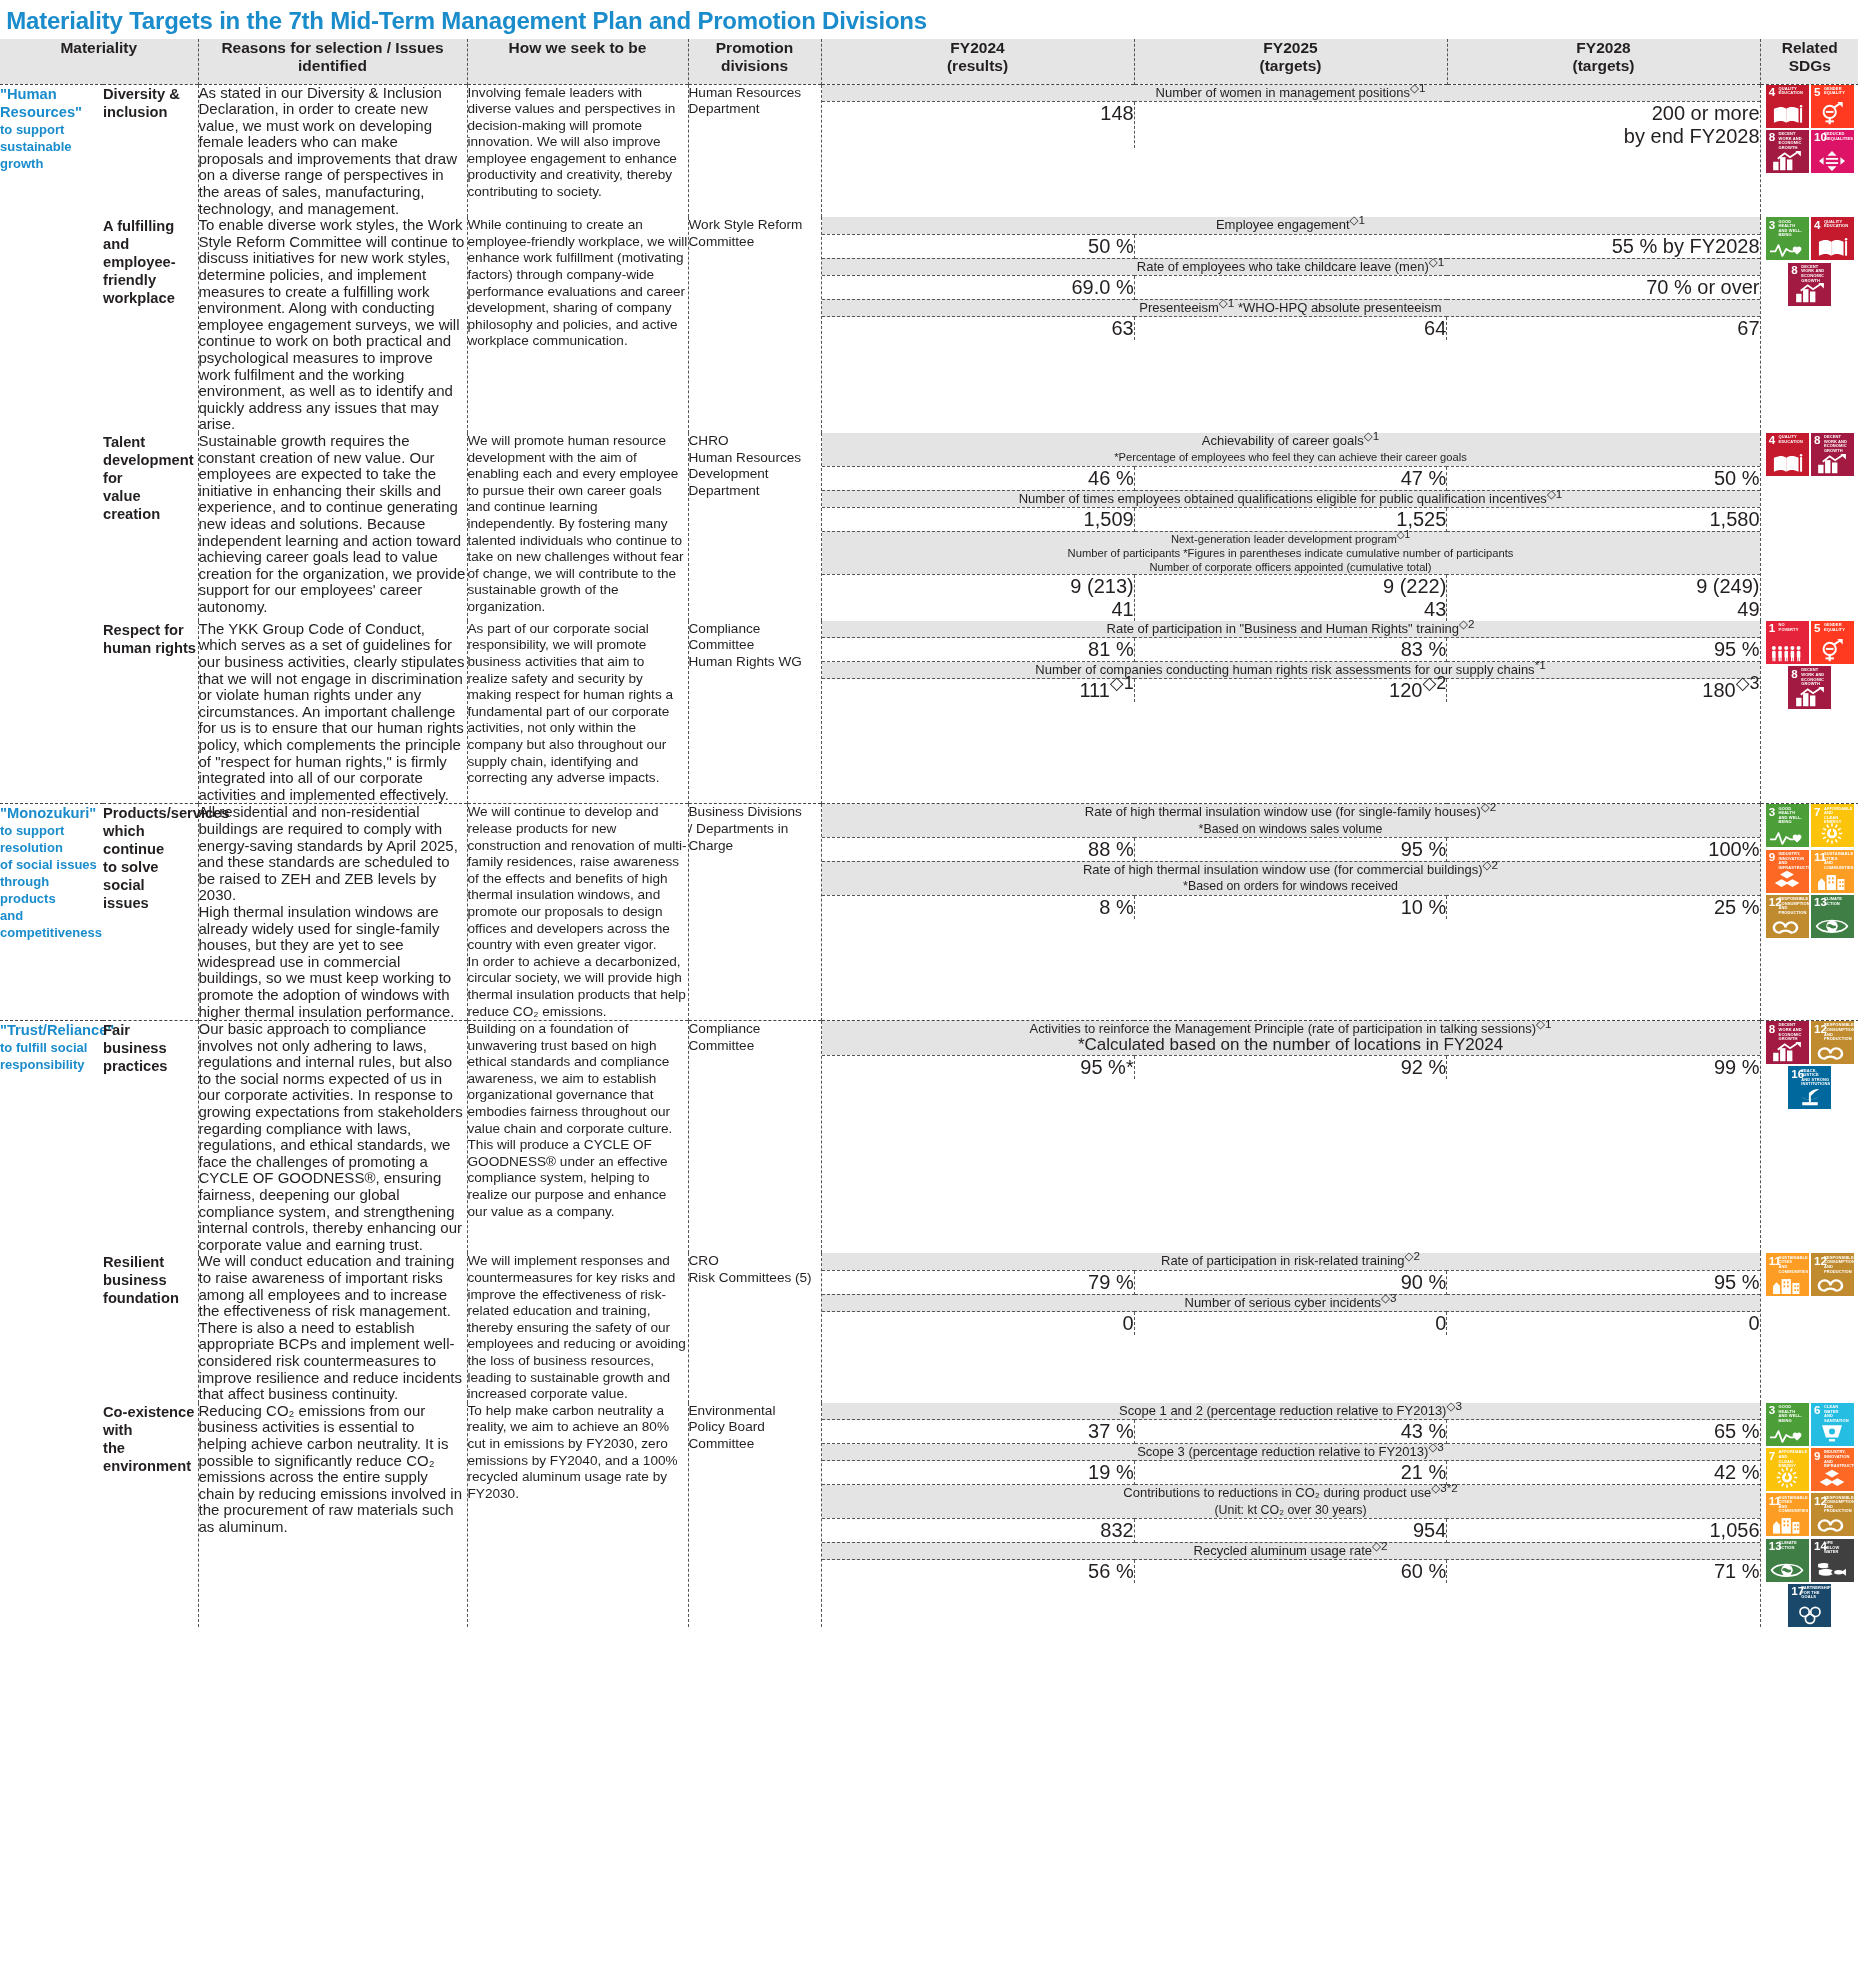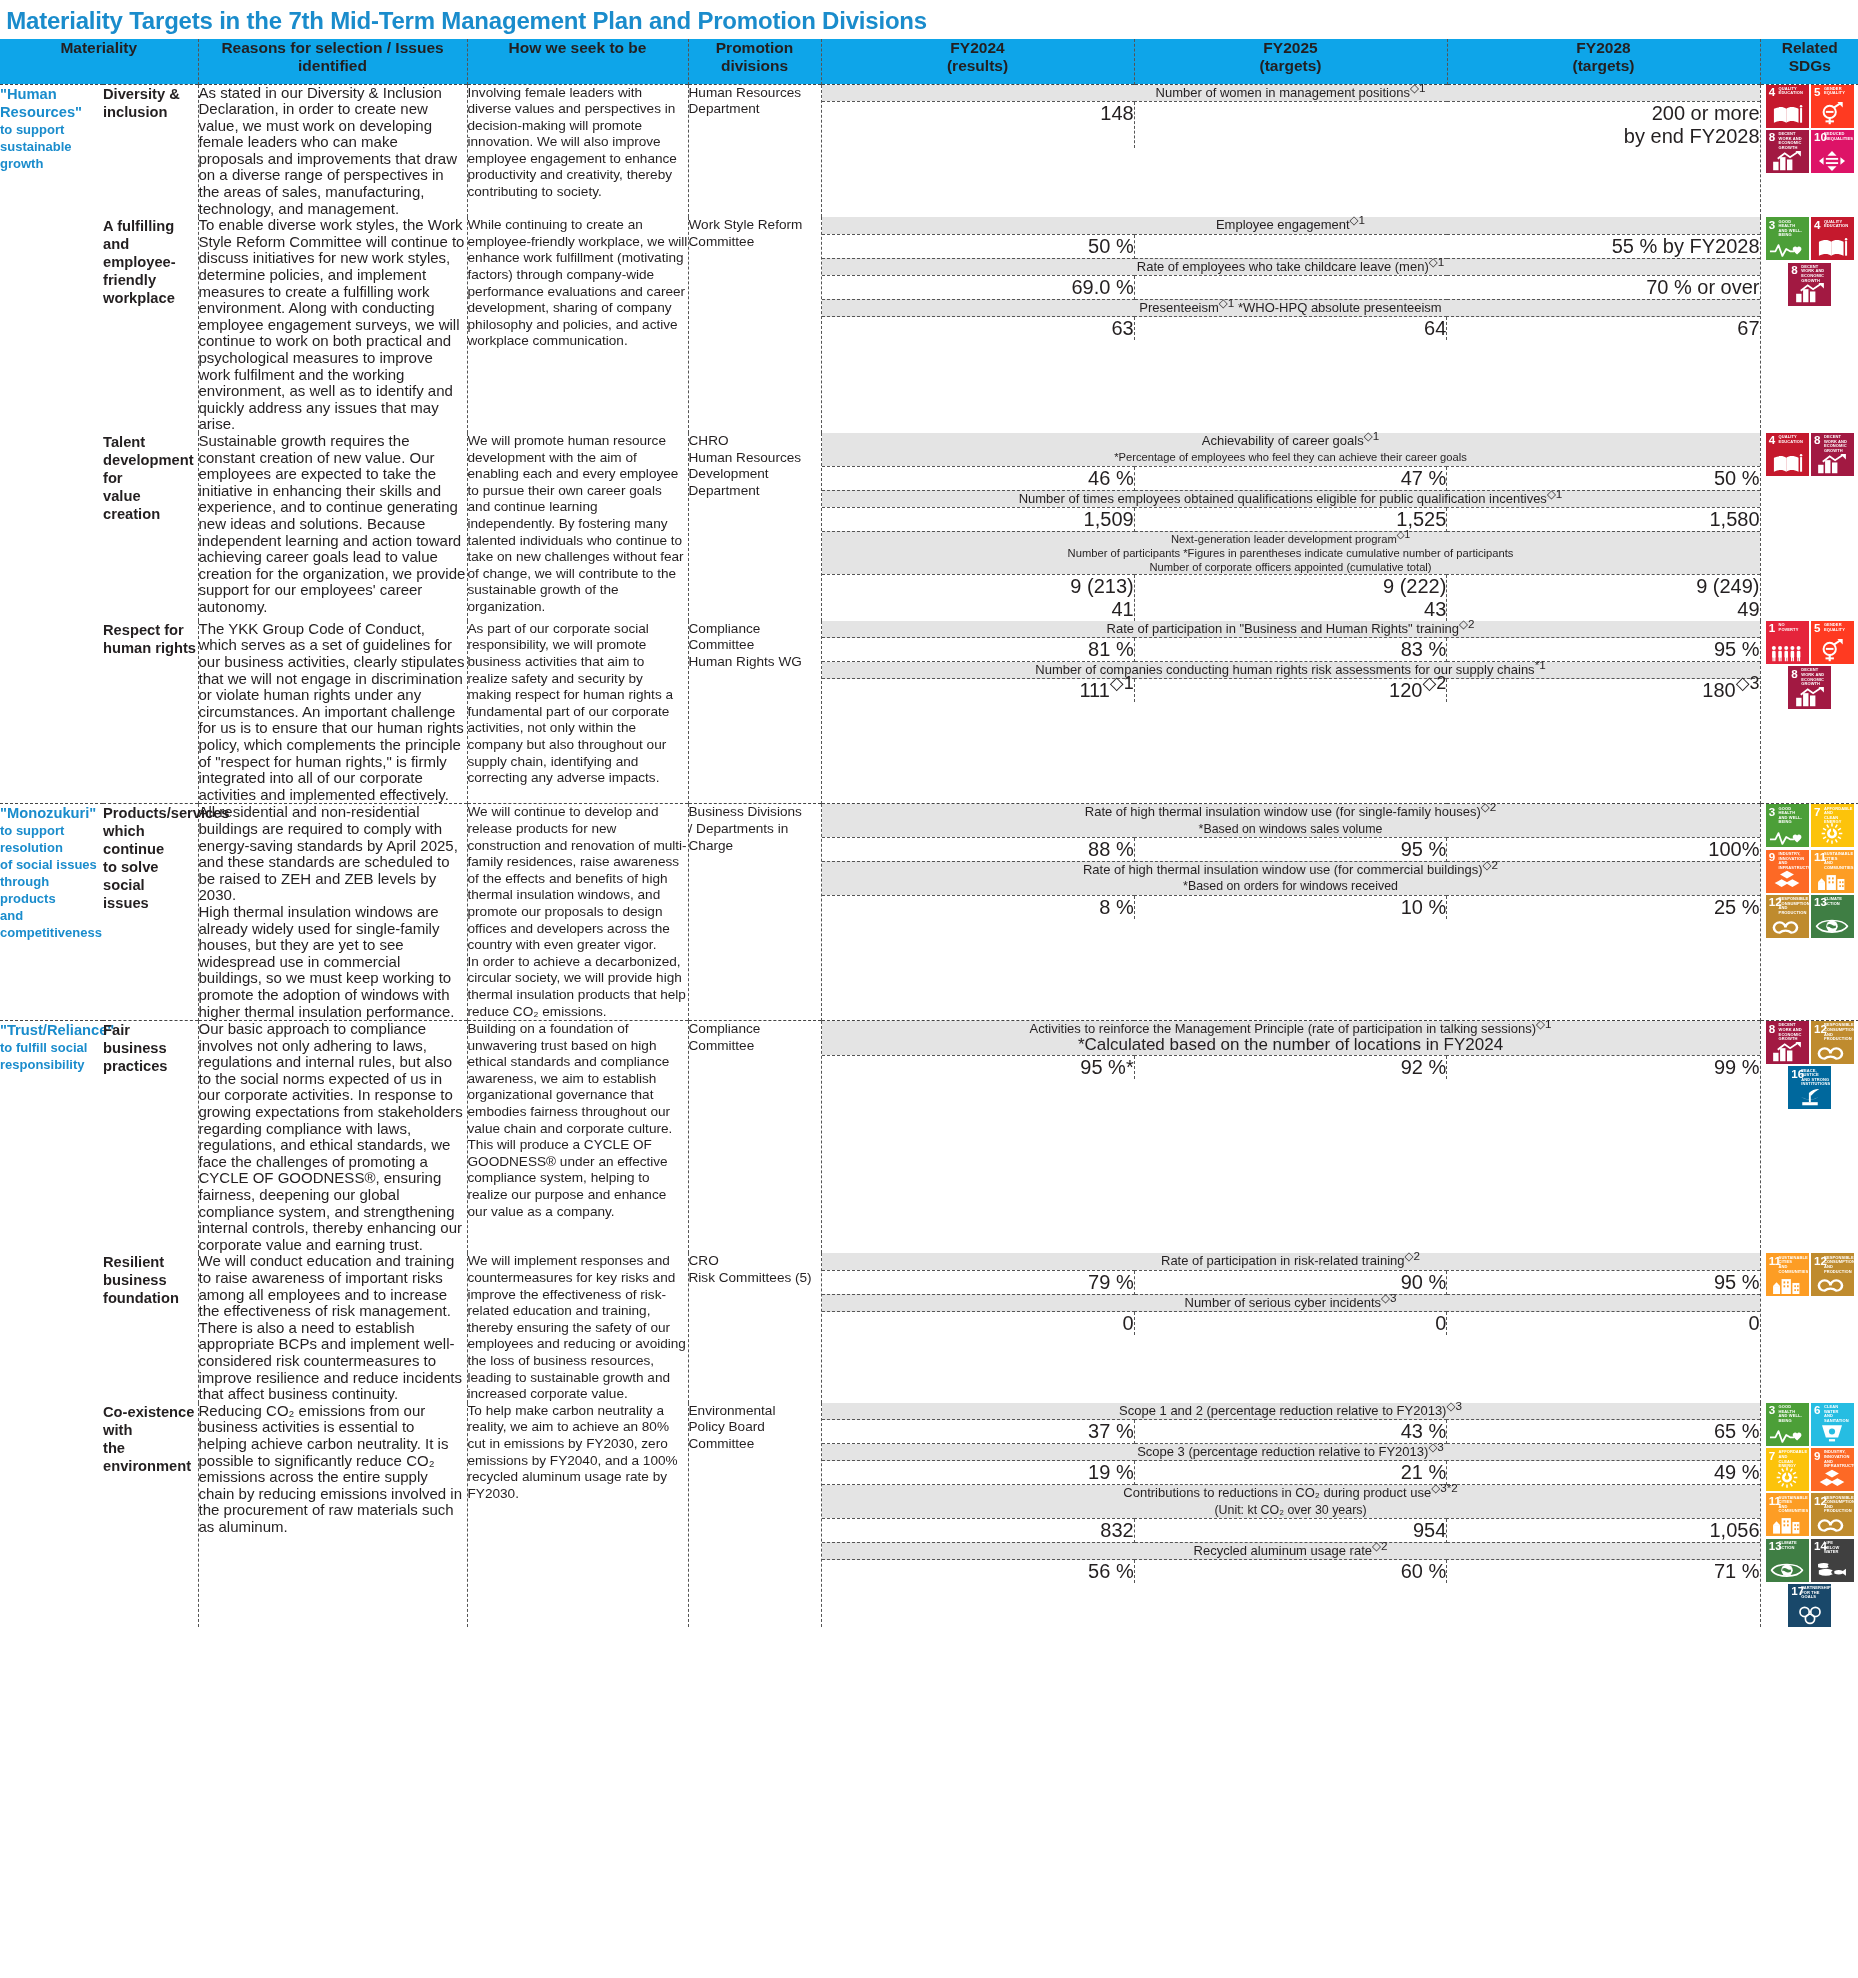--- a/index.html
+++ b/index.html
@@ -28,21 +28,21 @@
   
   table.main {
     border-collapse:collapse;
     width:1859px;
     table-layout:fixed;
     font-size:13.6px;
   }
   table.main td, table.main th { vertical-align:top; padding:0; }
 
   .hdr td {
-    background:#0ea5e9;
+    background:#e5e5e5;
     text-align:center;
     vertical-align:middle;
     font-weight:bold;
     font-size:15.5px;
     height:45px;
     line-height:18px;
     border-right:1.5px dashed #555;
   }
   .hdr td:last-child { border-right:none; }
   .hdr td.nob { border-right:none; }
@@ -729,21 +729,21 @@
                   <td class="mval">37 %</td>
                   <td class="mval">43 %</td>
                   <td class="mval nb">65 %</td>
                 </tr>
                 <tr>
                   <td class="mlabel" colspan="3">Scope 3 (percentage reduction relative to FY2013)<sup class="dia">◇3</sup></td>
                 </tr>
                 <tr>
                   <td class="mval">19 %</td>
                   <td class="mval">21 %</td>
-                  <td class="mval nb">49 %</td>
+                  <td class="mval nb">42 %</td>
                 </tr>
                 <tr>
                   <td class="mlabel" colspan="3">Contributions to reductions in CO₂ during product use<sup class="dia">◇3*2</sup><br><span class="" style="font-size:12.4px">(Unit: kt CO₂ over 30 years)</span></td>
                 </tr>
                 <tr>
                   <td class="mval">832</td>
                   <td class="mval">954</td>
                   <td class="mval nb">1,056</td>
                 </tr>
                 <tr>

